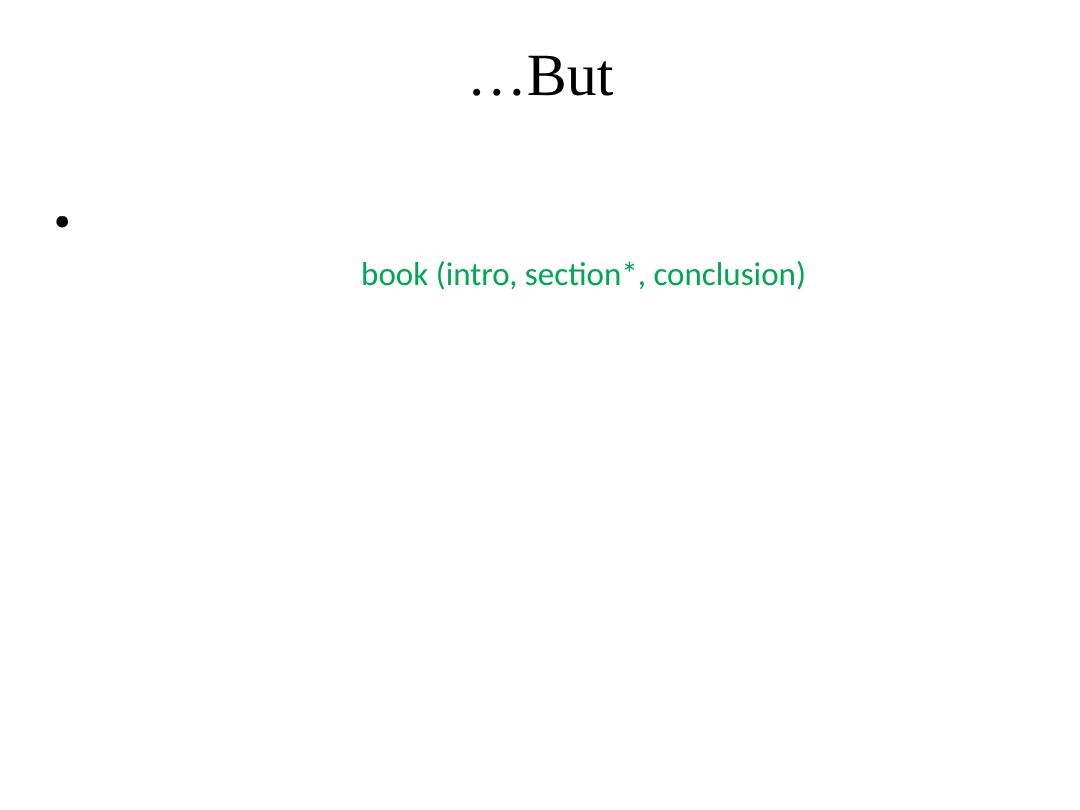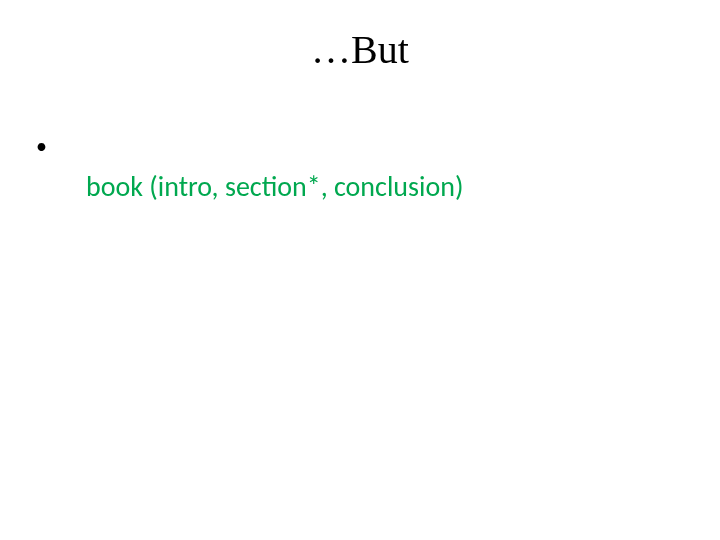--- a/index.html
+++ b/index.html
@@ -2,21 +2,21 @@
 <html><head>
   <meta charset="utf-8">
   <style>
     * { margin: 0; padding: 0; box-sizing: border-box; }
     html, body { width: 720px; height: 540px; background: #fff; font-family: Calibri, Arial, sans-serif; color: #000; }
     .slide { width: 720px; height: 540px; position: relative; padding: 20px 28px; }
     .title { font-family: "Times New Roman", Times, serif; font-size: 40px; font-weight: 400; text-align: center; margin-top: 6px; margin-bottom: 60px; }
     .body { padding-left: 8px; }
     .bullet-row { display: flex; align-items: baseline; font-size: 28px; margin-bottom: 8px; }
     .bullet-dot { width: 24px; flex: 0 0 24px; font-size: 22px; line-height: 28px; }
-    .sub { font-size: 28px; color: #00a84f; padding-left: 50px; }
+    .sub { font-size: 22px; color: #00a84f; padding-left: 50px; text-align: center; }
   </style>
 </head>
 <body>
 
 <div class="slide">
   <h1 class="title">…But</h1>
 
   <div class="body">
     <div class="bullet-row">
       <span class="bullet-dot">•</span>

